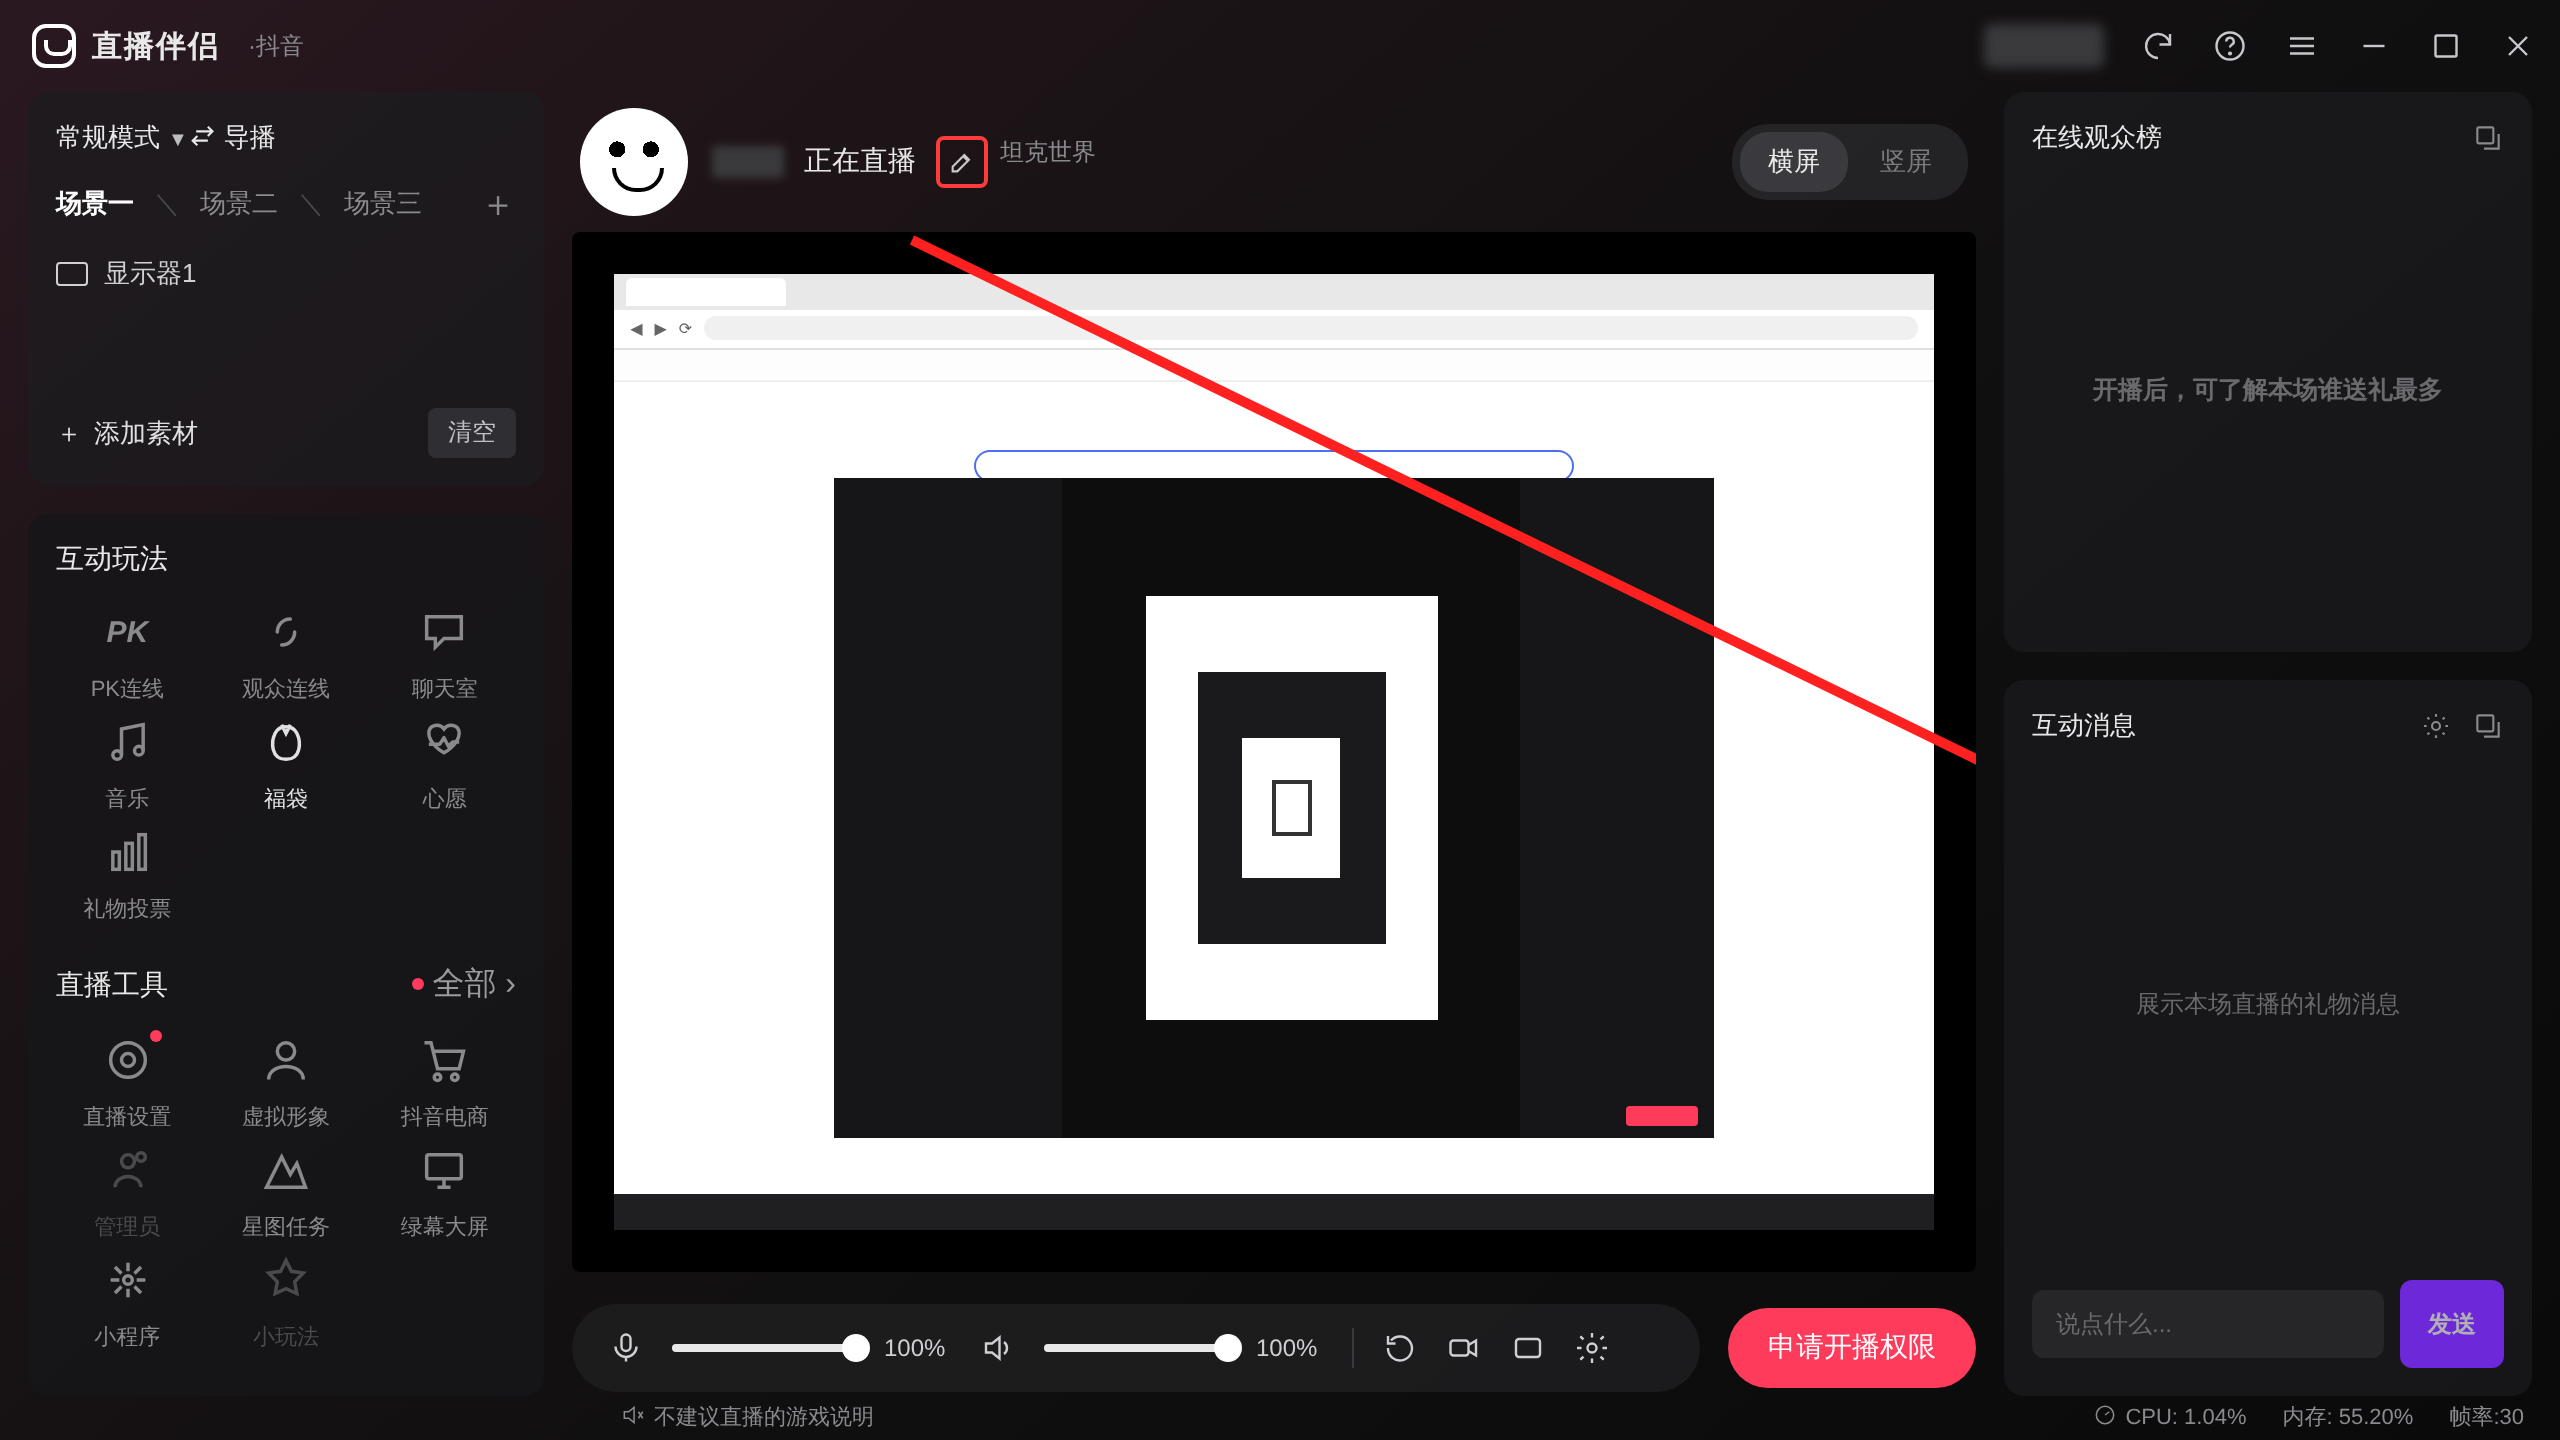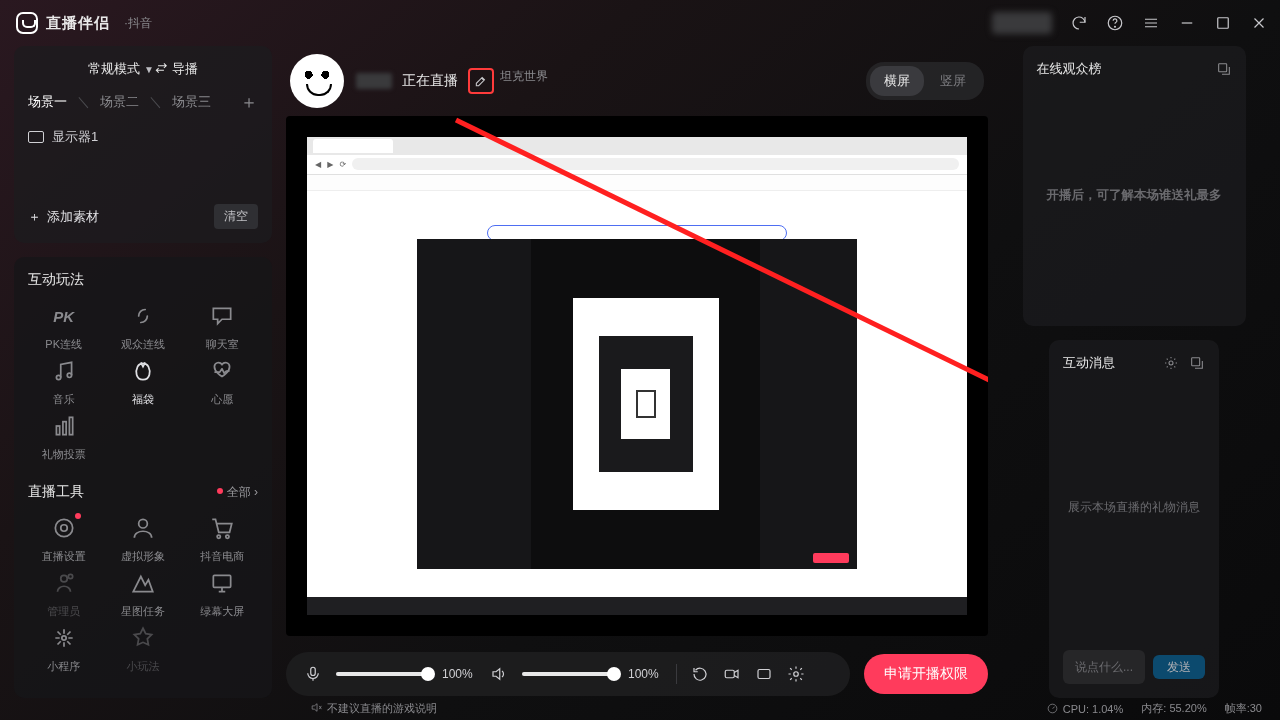--- a/index.html
+++ b/index.html
@@ -14,46 +14,46 @@
 .logo-sub { font-size:12px; color:#8a8a8e; margin-left:6px; }
 .titlebar-right { margin-left:auto; display:flex; align-items:center; gap:18px; }
 .blur-user { width:60px; height:22px; background:#3a3a3c; border-radius:4px; filter:blur(3px); }
 .tb-icon { width:18px; height:18px; color:#c8c8cc; cursor:pointer; display:flex; align-items:center; justify-content:center; }
 .tb-icon svg{width:100%;height:100%;fill:none;stroke:currentColor;stroke-width:1.6;}
 
 
 .layout { display:flex; height:calc(100% - 68px); padding:0 14px; gap:14px; }
 .col-left { width:258px; display:flex; flex-direction:column; gap:14px; }
 .col-mid { flex:1; display:flex; flex-direction:column; }
-.col-right { width:264px; display:flex; flex-direction:column; gap:14px;align-items:center; }
+.col-right { width:264px; display:flex; flex-direction:column; gap:14px; }
 
 .panel { background:rgba(28,28,30,.72); border-radius:10px; padding:14px 14px; }
 .panel.dark{background:rgba(22,22,24,.78);}
-.mode-row{display:flex;align-items:center;justify-content:center;font-size:13px;margin-bottom:12px;}
+.mode-row{display:flex;align-items:center;justify-content:flex-start;font-size:13px;margin-bottom:12px;}
 .mode-row .caret{font-size:10px;margin-left:4px;color:#bdbdc2;}
 .swap-ic{width:14px;height:14px;display:inline-block;vertical-align:-2px;margin-right:4px;}
 .scenes{display:flex;align-items:center;gap:10px;font-size:13px;color:#8a8a8e;}
-.scenes .active{color:#fff;}
+.scenes .active{color:#fff;font-weight:bold;}
 .scenes .sep{color:#4a4a4e;}
 .plus-scene{margin-left:auto;color:#8a8a8e;font-size:18px;cursor:pointer;}
 .monitor-line{display:flex;align-items:center;gap:8px;font-size:13px;color:#d0d0d4;margin-top:14px;}
 .mon-ic{width:16px;height:12px;border:1.5px solid currentColor;border-radius:2px;}
 .add-clear{display:flex;align-items:center;justify-content:space-between;margin-top:58px;font-size:13px;}
 .add-mat{display:flex;align-items:center;gap:6px;color:#e0e0e4;cursor:pointer;}
 .clear-btn{background:#2f2f33;padding:4px 10px;border-radius:4px;font-size:12px;color:#c0c0c4;cursor:pointer;}
 
 .sec-title{font-size:14px;color:#e8e8e8;margin-bottom:14px;}
 .icon-grid{display:grid;grid-template-columns:repeat(3,1fr);gap:6px 8px;}
 .ig-item{display:flex;flex-direction:column;align-items:center;gap:8px;font-size:11px;color:#8a8a8e;cursor:pointer;}
 .ig-item.active{color:#e0e0e4;}
 .ig-ic{width:26px;height:26px;display:flex;align-items:center;justify-content:center;color:inherit;}
 .ig-ic svg{width:100%;height:100%;fill:none;stroke:currentColor;stroke-width:1.6;}
 .pk-txt{font-size:15px;font-weight:700;font-style:italic;}
 .tools-hdr{display:flex;align-items:center;justify-content:space-between;margin:20px 0 14px;}
-.all-link{font-size:12px;color:#9a9a9e;text-align:center;}
+.all-link{font-size:16px;color:#9a9a9e;text-align:center;}
 .red-dot{width:6px;height:6px;background:#ff3b5c;border-radius:50%;display:inline-block;margin-right:4px;vertical-align:2px;}
 
 
 .mid-head{height:70px;display:flex;align-items:center;gap:12px;padding:0 4px;}
 .avatar{width:54px;height:54px;border-radius:50%;background:#fff;overflow:hidden;display:flex;align-items:center;justify-content:center;}
 .avatar-face{width:42px;height:42px;background:radial-gradient(circle at 30% 35%,#000 0 4px,transparent 4px),radial-gradient(circle at 70% 35%,#000 0 4px,transparent 4px),#fff;border-radius:50%;position:relative;}
 .avatar-face::after{content:"";position:absolute;left:10px;top:24px;width:22px;height:10px;border:2px solid #000;border-top:none;border-radius:0 0 12px 12px;}
 .user-box{display:flex;flex-direction:row;gap:6px;}
 .user-line{display:flex;align-items:center;gap:10px;font-size:14px;}
 .blur-name{width:36px;height:16px;background:#3a3a3c;filter:blur(2px);border-radius:2px;}
@@ -106,21 +106,21 @@
 .pop-ic{width:16px;height:16px;color:#8a8a8e;cursor:pointer;}
 .pop-ic svg{width:100%;height:100%;fill:none;stroke:currentColor;stroke-width:1.6;}
 .rp-body{display:flex;align-items:center;justify-content:center;color:#6a6a6e;font-size:12.5px;text-align:center;padding:0 10px;}
 .rp1{height:280px;display:flex;flex-direction:column;}
 .rp1 .rp-body{flex:1;font-weight:bold;}
 .rp2{flex:1;display:flex;flex-direction:column;min-height:0;}
 .rp2 .msg-area{flex:1;display:flex;flex-direction:column;}
 .msg-half{flex:1;display:flex;align-items:center;justify-content:center;color:#6a6a6e;font-size:12px;}
 .chat-row{display:flex;align-items:center;gap:8px;margin-top:8px;}
 .chat-in{flex:1;height:34px;background:#262628;border-radius:6px;padding:0 12px;font-size:12px;color:#6a6a6e;display:flex;align-items:center;}
-.send-btn{height:24px;padding:0 14px;background:#0c4a6e;border-radius:6px;font-size:12px;color:#b0b0b4;display:flex;align-items:center;cursor:pointer;}
+.send-btn{height:44px;padding:0 14px;background:#6d28d9;border-radius:6px;font-size:12px;color:#b0b0b4;display:flex;align-items:center;cursor:pointer;font-weight:bold;}
 
 
 .status{position:absolute;left:0;right:0;bottom:0;height:24px;display:flex;align-items:center;padding:0 18px 0 310px;font-size:11px;color:#8a8a8e;gap:18px;}
 .status .sp{margin-left:auto;}
 .st-ic{width:13px;height:13px;display:inline-block;vertical-align:-2px;margin-right:4px;}
 .st-ic svg{width:100%;height:100%;fill:none;stroke:currentColor;stroke-width:1.4;}
 </style>
 </head>
 <body>
 

